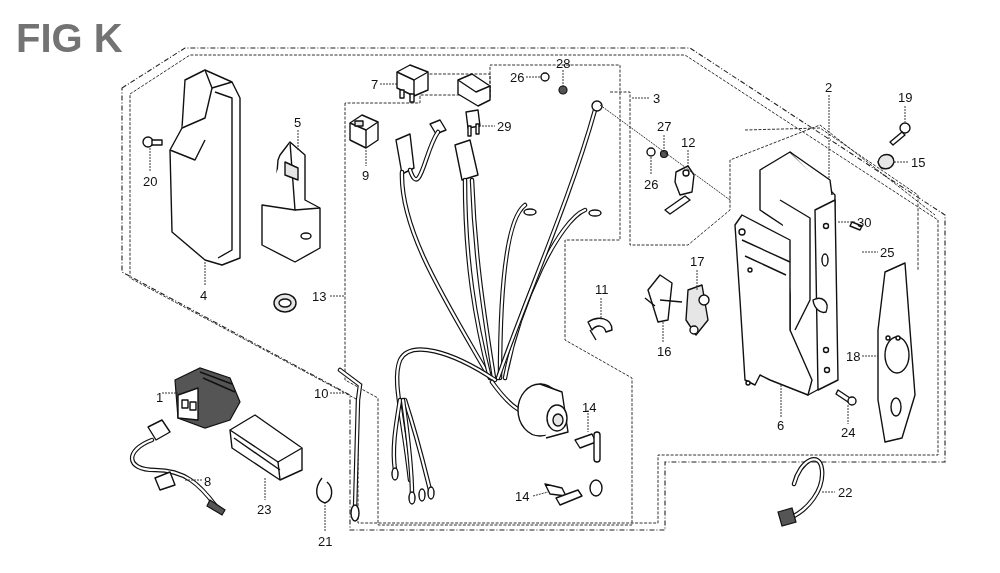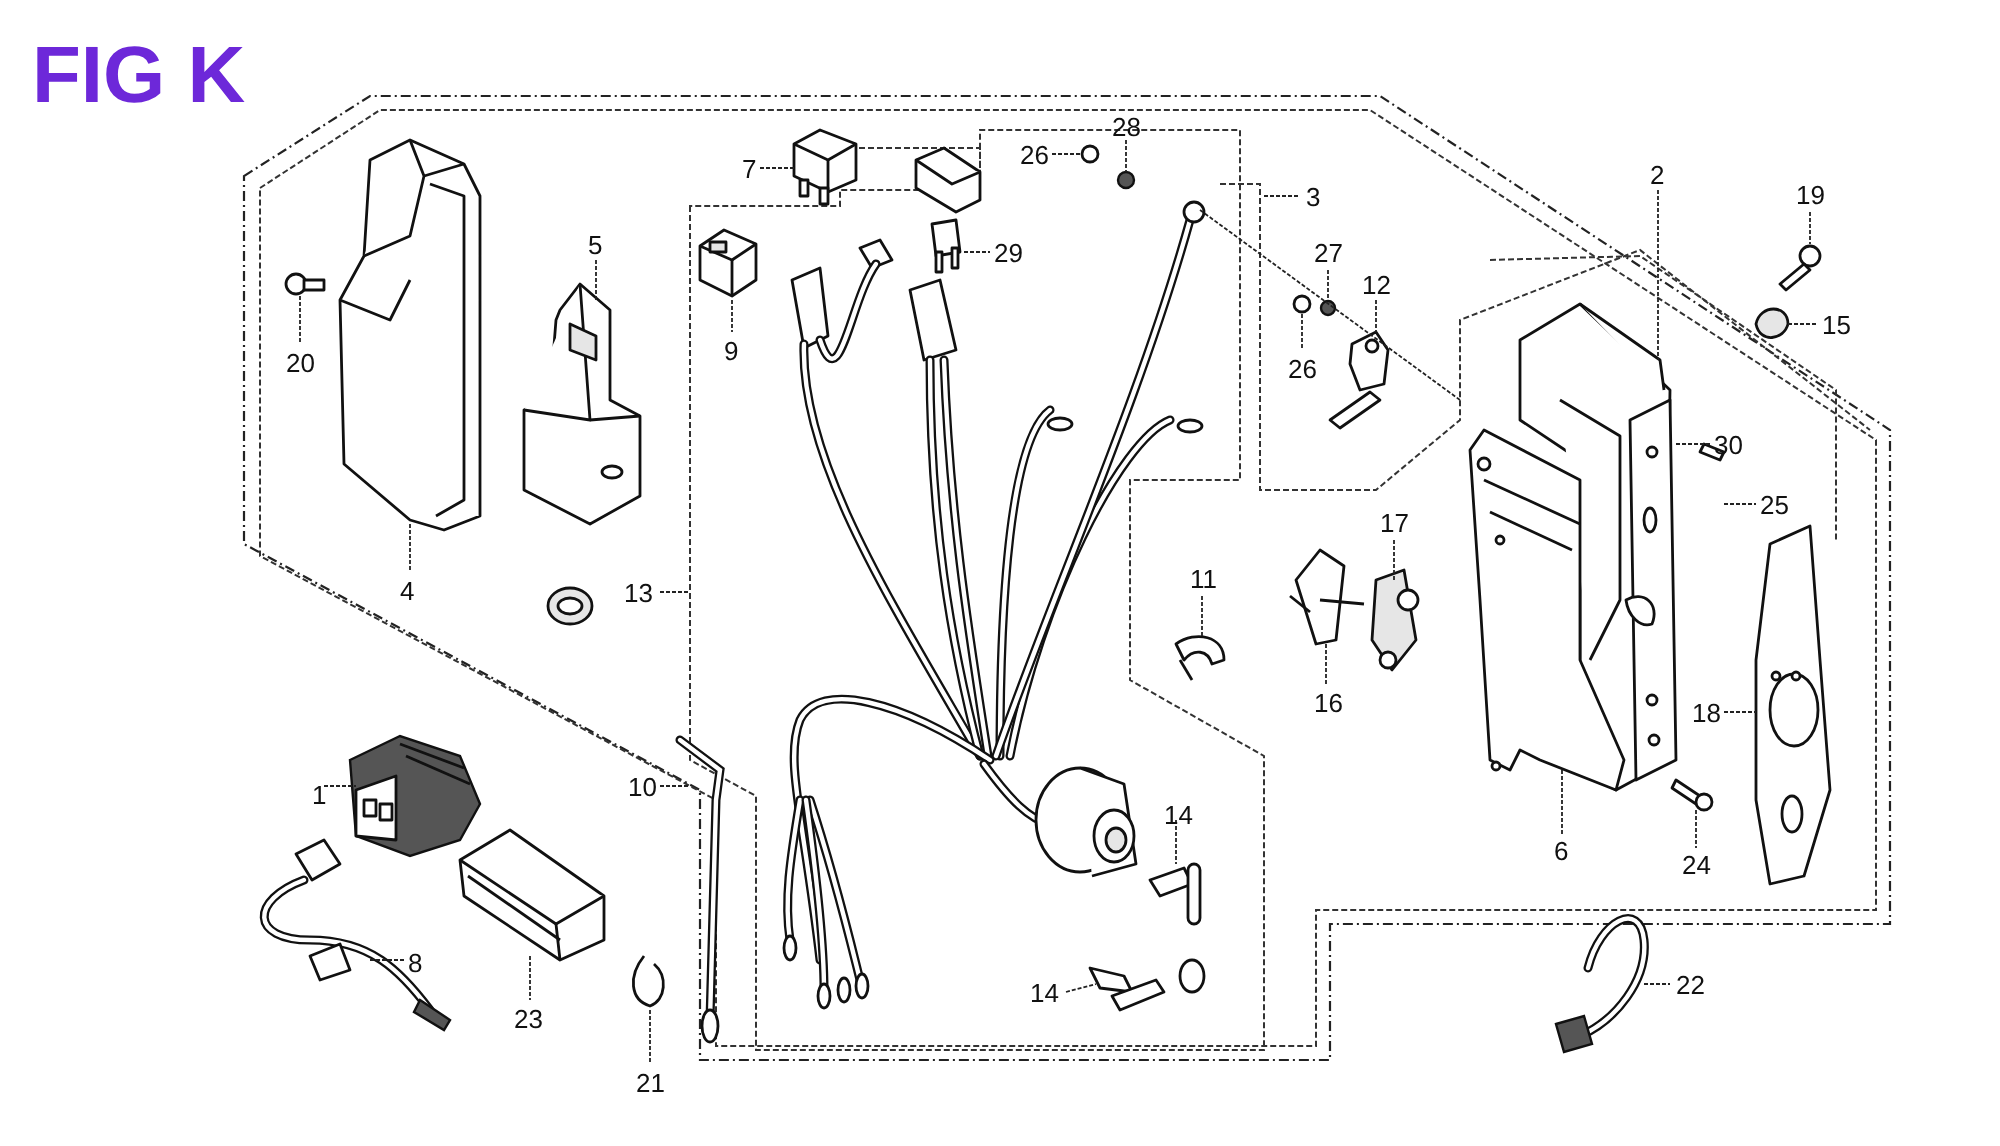--- a/index.html
+++ b/index.html
@@ -1,17 +1,17 @@
 <!DOCTYPE html>
 <html><head>
 <meta charset="utf-8">
 <style>
   html, body { margin: 0; padding: 0; background: #ffffff; }
   body { width: 1000px; height: 573px; overflow: hidden; position: relative; font-family: "Liberation Sans", sans-serif; }
-  #fig-title { position: absolute; left: 16px; top: 18px; font-family: "Liberation Sans", sans-serif; font-weight: bold; font-size: 40px; color: #6d28d9; letter-spacing: 0px; line-height: 1; }
+  #fig-title { position: absolute; left: 16px; top: 18px; font-family: "Liberation Sans", sans-serif; font-weight: bold; font-size: 40px; color: #737373; letter-spacing: 0px; line-height: 1; }
   svg#diagram { position: absolute; left: 0; top: 0; width: 1000px; height: 573px; }
   .callout { font-family: "Liberation Sans", sans-serif; font-size: 13px; fill: #111; }
   .dash { fill: none; stroke: #222; stroke-width: 1.1; stroke-dasharray: 5 2 1 2; }
   .dash2 { fill: none; stroke: #333; stroke-width: 1; stroke-dasharray: 3 1.5; }
   .part { fill: #fff; stroke: #111; stroke-width: 1.4; stroke-linejoin: round; }
   .partg { fill: #e6e6e6; stroke: #111; stroke-width: 1.4; stroke-linejoin: round; }
   .partd { fill: #555; stroke: #111; stroke-width: 1.2; }
   .wire { fill: none; stroke: #111; stroke-width: 4.5; stroke-linecap: round; }
   .wirein { fill: none; stroke: #fff; stroke-width: 2.2; stroke-linecap: round; }
   .leader { fill: none; stroke: #222; stroke-width: 0.9; stroke-dasharray: 2 1; }

